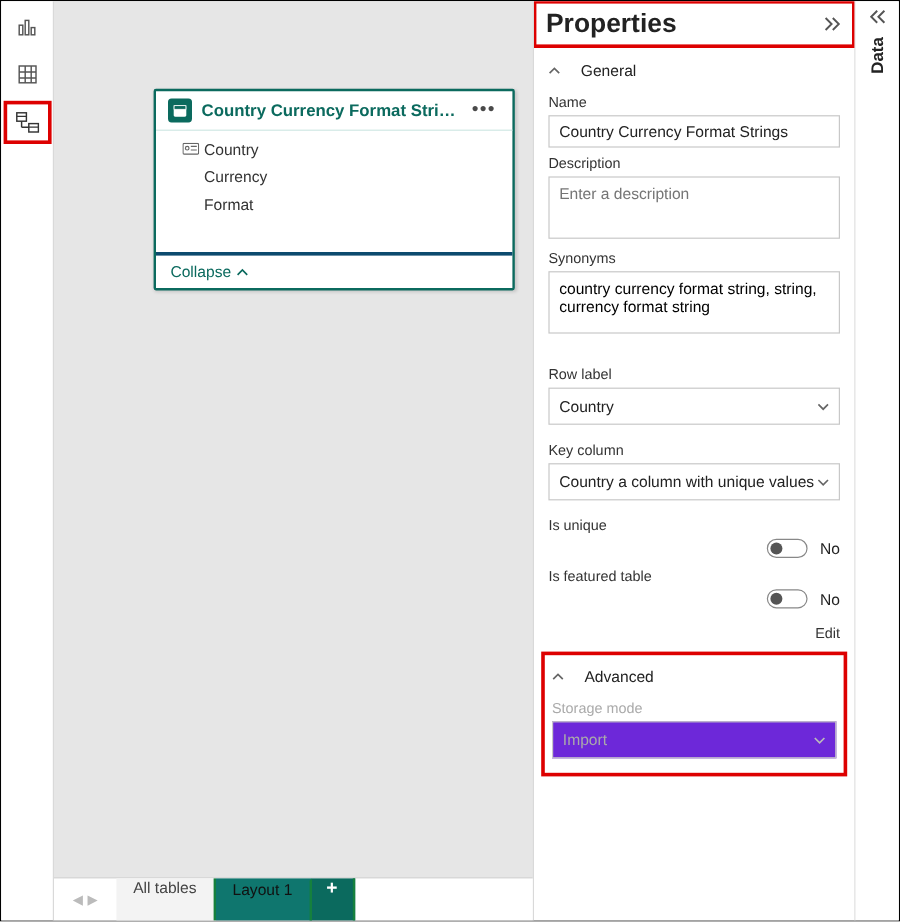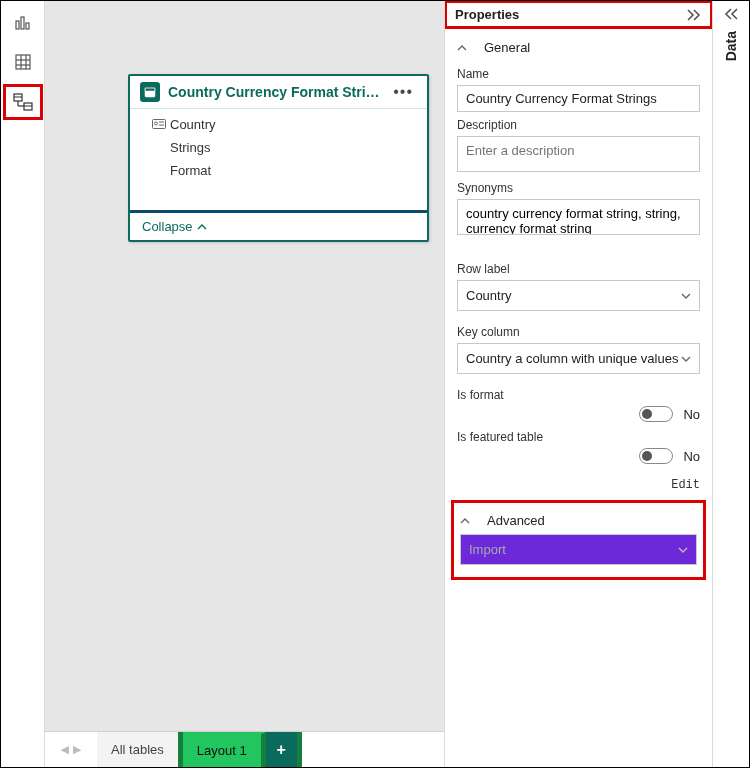--- a/index.html
+++ b/index.html
@@ -18,42 +18,42 @@
     .tc-title { flex: 1; color: #0b6a5e; font-weight: 600; font-size: 14px; white-space: nowrap; overflow: hidden; text-overflow: ellipsis; }
     .tc-more { color: #4a4a4a; letter-spacing: 1px; cursor: pointer; padding: 0 4px; }
     .tc-fields { padding: 4px 0 28px 0; }
     .tc-row { display: flex; align-items: center; padding: 4px 10px 4px 18px; font-size: 13px; color: #333; }
     .tc-row .fld-icon { width: 22px; display: flex; justify-content: center; color: #666; }
     .tc-footer { display: flex; align-items: center; border-top: 3px solid #0c4a6e; padding: 6px 12px; color: #0b6a5e; font-size: 13px; gap: 4px; }
     
     .bottom { height: 36px; background: #fff; display: flex; align-items: stretch; border-top: 1px solid #d0d0d0; }
     .bnav { width: 52px; display: flex; align-items: center; justify-content: center; gap: 4px; color: #bbb; }
     .bnav span { font-size: 11px; }
-    .btab { display: flex; align-items: center; padding: 0 14px; font-size: 13px; color: #444; border-right: 5px solid #15803d; background: #f3f3f3; }
-    .btab.active { background: #22c55e; color: #111; border-top: 2px solid transparent; }
+    .btab { display: flex; align-items: flex-start; padding: 0 14px; font-size: 13px; color: #444; border-right: 2px solid #15803d; background: #f3f3f3; }
+    .btab.active { background: #0f766e; color: #111; border-top: 2px solid transparent; }
     .btab.add { background: #0b6a5e; color: #fff; width: 36px; justify-content: center; font-size: 16px; font-weight: bold; }
     
     .props { width: 268px; background: #fff; display: flex; flex-direction: column; font-size: 13px; color: #222; overflow-y: auto; border-right: 1px solid #d9d9d9; }
-    .props-header { display: flex; align-items: center; padding: 6px 10px; font-size: 13px; font-weight: 600; outline: 3px solid #d00; outline-offset: -2px; gap: 20px; }
+    .props-header { display: flex; align-items: center; padding: 6px 10px; font-size: 22px; font-weight: 600; outline: 3px solid #d00; outline-offset: -2px; gap: 20px; }
     .props-header .collapse { margin-left: auto; color: #555; font-weight: normal; }
     .section { padding: 6px 12px 4px 12px; }
     .sec-head { display: flex; align-items: center; gap: 17px; padding: 6px 0; font-size: 13px; color: #222; }
     .sec-head .chev { color: #666; }
     .lbl { font-size: 12px; color: #333; margin: 6px 0 4px 0; }
     .lbl.disabled { color: #aaa; }
     .txt { width: 100%; border: 1px solid #c8c8c8; padding: 5px 8px; font-size: 13px; color: #222; background: #fff; }
     .txt::placeholder { color: #888; }
-    .ta { width: 100%; height: 36px; border: 1px solid #c8c8c8; padding: 6px 8px; font-size: 13px; resize: none; }
+    .ta { width: 100%; height: 52px; border: 1px solid #c8c8c8; padding: 6px 8px; font-size: 13px; resize: none; }
     .dd { width: 100%; border: 1px solid #c8c8c8; padding: 7px 8px; font-size: 13px; background: #fff; display: flex; align-items: center; justify-content: space-between; }
     .dd .chev { color: #666; }
     .dd.disabled { background: #6d28d9; color: #aaa; }
     .toggle-row { display: flex; align-items: center; gap: 10px; margin: 4px 0 8px 0; justify-content: flex-end; }
     .toggle { width: 34px; height: 16px; border: 1px solid #888; border-radius: 10px; position: relative; background: #fff; }
     .toggle::after { content: ""; width: 10px; height: 10px; background: #555; border-radius: 50%; position: absolute; left: 2px; top: 2px; }
-    .edit-link { text-align: right; padding: 2px 12px 8px 0; font-size: 12px; color: #333; font-family: Liberation Mono, monospace; }
+    .edit-link { text-align: right; padding: 2px 12px 8px 0; font-size: 12px; color: #333; }
     .adv-box { border: 3px solid #d00; margin: 0 6px 8px 6px; padding: 4px 6px 12px 6px; }
     
     .data-col { width: 36px; background: #fff; display: flex; flex-direction: column; align-items: center; padding-top: 6px; gap: 10px; }
     .data-col .expand { color: #555; }
     .data-label { writing-mode: vertical-rl; transform: rotate(180deg); font-size: 14px; font-weight: 600; color: #222; }
     svg { display: block; }
     ::-webkit-scrollbar { width: 10px; }
     ::-webkit-scrollbar-thumb { background: #cfcfcf; }
     ::-webkit-scrollbar-track { background: #f3f3f3; }
   </style>
@@ -112,21 +112,21 @@
                   <rect x="0.5" y="0.5" width="13" height="9" rx="1" fill="none" stroke="#666" stroke-width="1"></rect>
                   <circle cx="4" cy="4.5" r="1.5" fill="none" stroke="#666" stroke-width="1"></circle>
                   <line x1="7" y1="3" x2="12" y2="3" stroke="#666" stroke-width="1"></line>
                   <line x1="7" y1="6" x2="12" y2="6" stroke="#666" stroke-width="1"></line>
                 </svg>
             </span>
             <span>Country</span>
           </div>
           <div class="tc-row">
             <span class="fld-icon"></span>
-            <span>Strings</span>
+            <span>Currency</span>
           </div>
           <div class="tc-row">
             <span class="fld-icon"></span>
             <span>Format</span>
           </div>
         </div>
         <div class="tc-footer">
           <span>Collapse</span>
           <svg width="10" height="8" viewBox="0 0 10 8">
               <polyline points="1,6 5,2 9,6" fill="none" stroke="#0b6a5e" stroke-width="1.4"></polyline>
@@ -194,21 +194,21 @@
       <div class="lbl" style="margin-top:14px">Key column</div>
       <div class="dd">
         <span>Country a column with unique values</span>
         <span class="chev">
             <svg width="10" height="8" viewBox="0 0 10 8">
               <polyline points="1,2 5,6 9,2" fill="none" stroke="#666" stroke-width="1.4"></polyline>
             </svg>
           </span>
       </div>
 
-      <div class="lbl" style="margin-top:14px">Is format</div>
+      <div class="lbl" style="margin-top:14px">Is unique</div>
       <div class="toggle-row">
         <div class="toggle"></div>
         <span>No</span>
       </div>
 
       <div class="lbl">Is featured table</div>
       <div class="toggle-row">
         <div class="toggle"></div>
         <span>No</span>
       </div>
@@ -218,20 +218,21 @@
 
     <div class="adv-box">
       <div class="sec-head">
         <span class="chev">
             <svg width="10" height="8" viewBox="0 0 10 8">
               <polyline points="1,6 5,2 9,6" fill="none" stroke="#666" stroke-width="1.4"></polyline>
             </svg>
           </span>
         <span>Advanced</span>
       </div>
+      <div class="lbl disabled">Storage mode</div>
       <div class="dd disabled">
         <span>Import</span>
         <span class="chev">
             <svg width="10" height="8" viewBox="0 0 10 8">
               <polyline points="1,2 5,6 9,2" fill="none" stroke="#bbb" stroke-width="1.4"></polyline>
             </svg>
           </span>
       </div>
     </div>
   </div>

